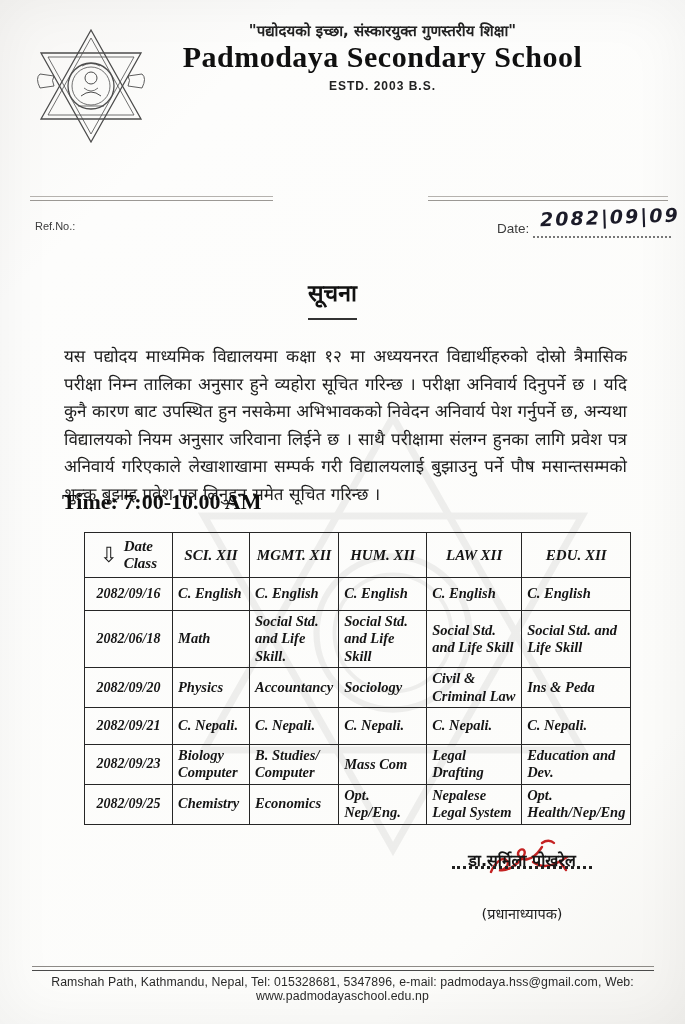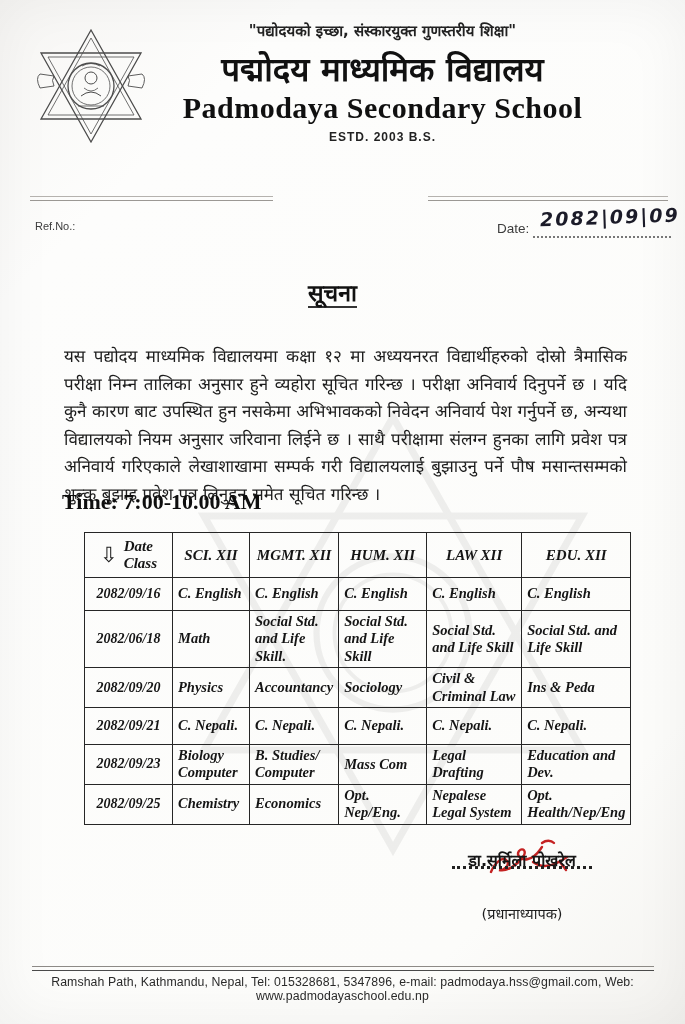--- a/index.html
+++ b/index.html
@@ -31,21 +31,21 @@
     font-family:"DejaVu Sans",sans-serif;font-style:italic;
     font-size:19px;font-weight:bold;color:#1b1b28;
     letter-spacing:2px;transform:rotate(-2deg);
   }
   .date-dots{position:absolute;left:533px;top:236px;width:138px;border-bottom:2px dotted #777;}
   
   .notice-title{
     position:absolute;left:0;right:20px;top:276px;text-align:center;
     font-family:"DejaVu Sans",sans-serif;font-size:23px;font-weight:bold;color:#111;
   }
-  .notice-title span{border-bottom:2px solid #333;padding-bottom:0;}
+  .notice-title span{border-bottom:2px solid #333;padding-bottom:12px;}
   .body-text{
     position:absolute;left:64px;top:326px;width:563px;
     font-family:"DejaVu Sans",sans-serif;
     font-size:17px;line-height:27.5px;text-align:justify;color:#1c1c1c;
   }
   .time-heading{
     position:absolute;left:62px;top:489px;
     font-family:"Liberation Serif",serif;font-size:22px;font-weight:bold;color:#0e0e0e;
   }
   
@@ -121,21 +121,20 @@
       <path d="M52,62 q7,6 14,0" stroke-width="0.8"></path>
       <path d="M8,48 q-5,4 0,14 l14,-2 q-3,-6 0,-10 z" stroke-width="0.9"></path>
       <path d="M110,48 q5,4 0,14 l-14,-2 q3,-6 0,-10 z" stroke-width="0.9"></path>
       <path d="M46,80 h26" stroke-width="0.8"></path>
       <path d="M50,40 q9,-5 18,0" stroke-width="0.8"></path>
     </g>
   </svg>
 
   <div class="head-text">
     <div class="motto">"पद्योदयको इच्छा, संस्कारयुक्त गुणस्तरीय शिक्षा"</div>
-    <div class="name-np">पद्मोदय माध्यमिक विद्यालय</div>
     <div class="name-en">Padmodaya Secondary School</div>
     <div class="estd">ESTD. 2003 B.S.</div>
   </div>
 
   <div class="rule rule-left"></div>
   <div class="rule rule-right"></div>
 
   <div class="refno">Ref.No.:</div>
   <div class="date-group">Date:</div>
   <div class="hand-date">2082|09|09</div>

